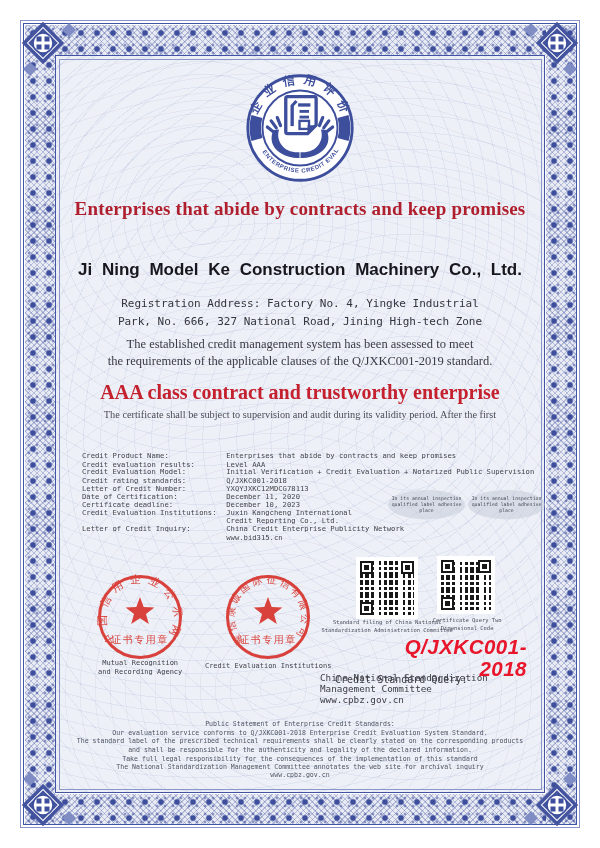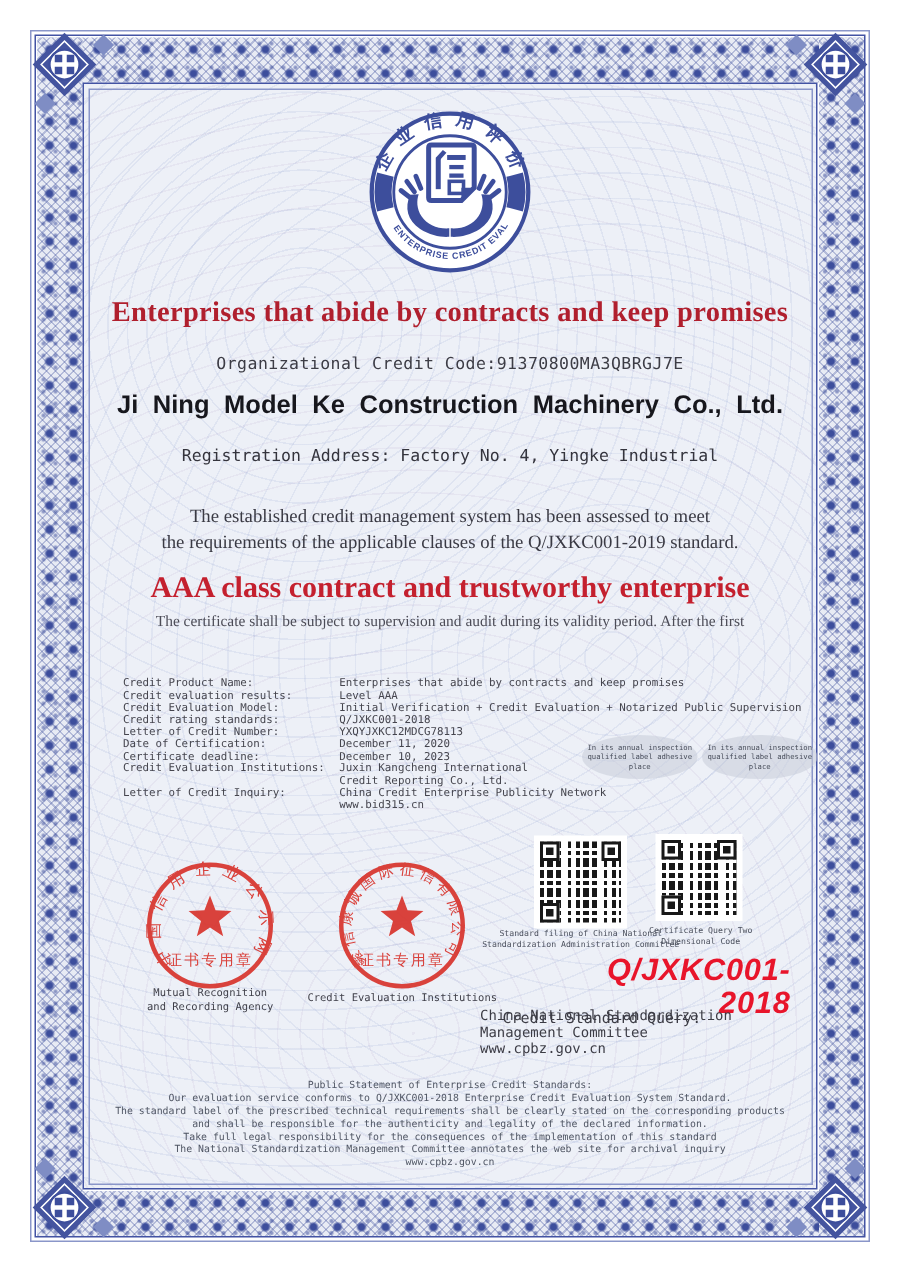--- a/index.html
+++ b/index.html
@@ -173,26 +173,24 @@
       <g transform="translate(118 0) scale(-1 1)">
         <path d="M31 61 C 27 70 29 79 38 85 C 45 89.5 53 91 58.5 90.5 L 58.5 84.5 C 50 85 43 82 39 76 C 35.5 70.5 35.5 65 37 60.5 Z"></path>
         <rect x="29.5" y="49" width="3.4" height="12.5" rx="1.7" transform="rotate(-36 31.2 55)"></rect>
         <rect x="35" y="46" width="3.4" height="12.5" rx="1.7" transform="rotate(-22 36.7 52)"></rect>
         <rect x="25.5" y="55" width="3.4" height="11" rx="1.7" transform="rotate(-52 27.2 60)"></rect>
       </g>
     </g>
   </svg>
 
   <div class="tc title">Enterprises that abide by contracts and keep promises</div>
-  <div class="tc orgcode">
-    <span>Organizational Credit Code:</span><span>91370800MA3QBRGJ7E</span>
-  </div>
   <div class="tc company">Ji Ning Model Ke Construction Machinery Co., Ltd.</div>
   <div class="tc addr">
     <div>Registration Address: Factory No. 4, Yingke Industrial</div>
+    <div>Park, No. 666, 327 National Road, Jining High-tech Zone</div>
   </div>
   <div class="tc assess">
     <div>The established credit management system has been assessed to meet</div>
     <div>the requirements of the applicable clauses of the Q/JXKC001-2019 standard.</div>
   </div>
   <div class="tc aaa">AAA class contract and trustworthy enterprise</div>
   <div class="tc superv">
     <div>The certificate shall be subject to supervision and audit during its validity period. After the first</div>
   </div>
 

